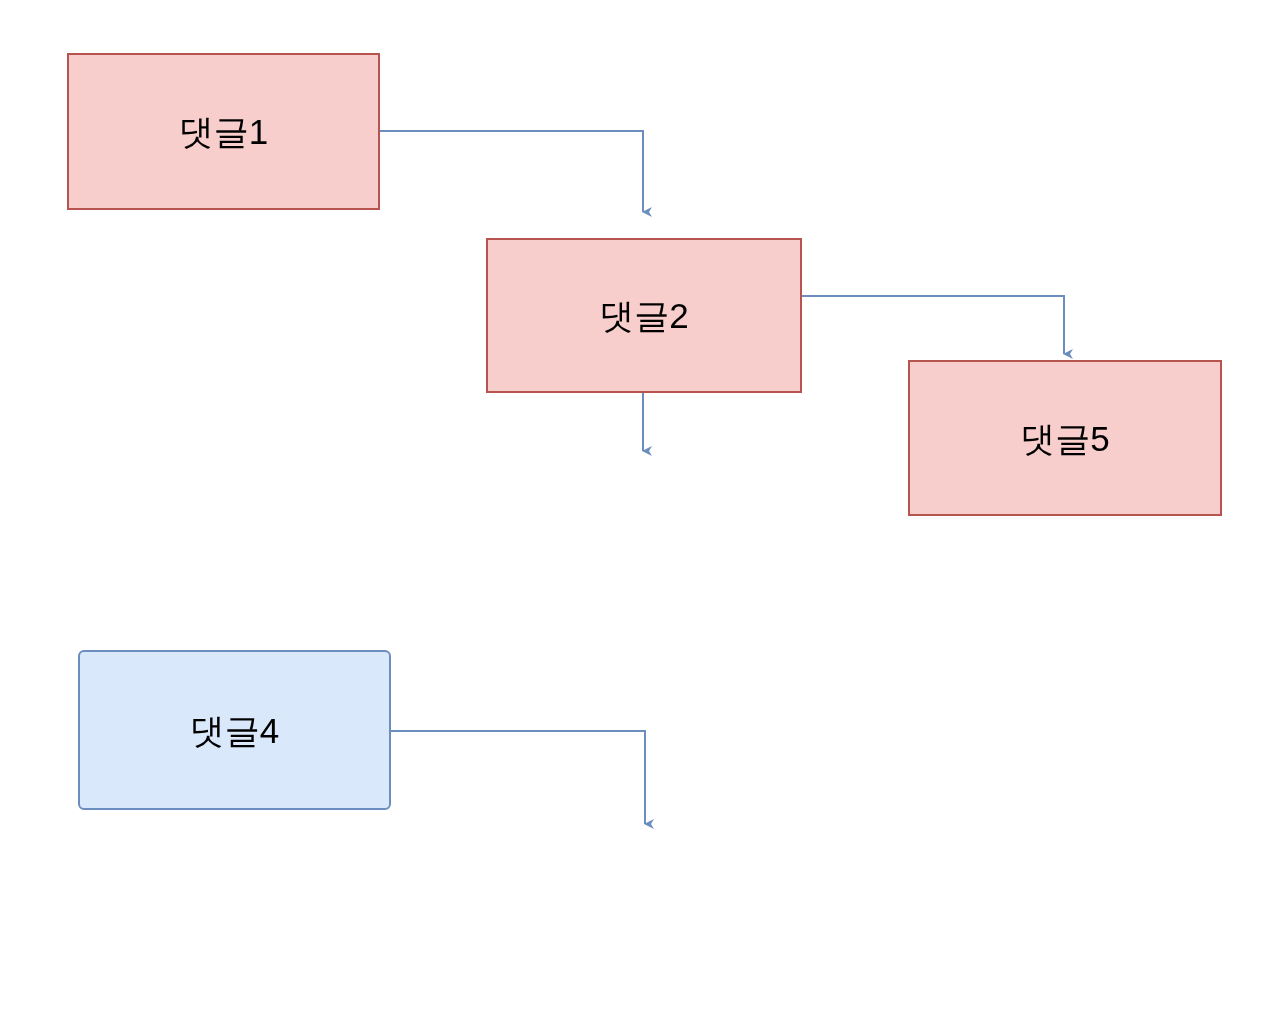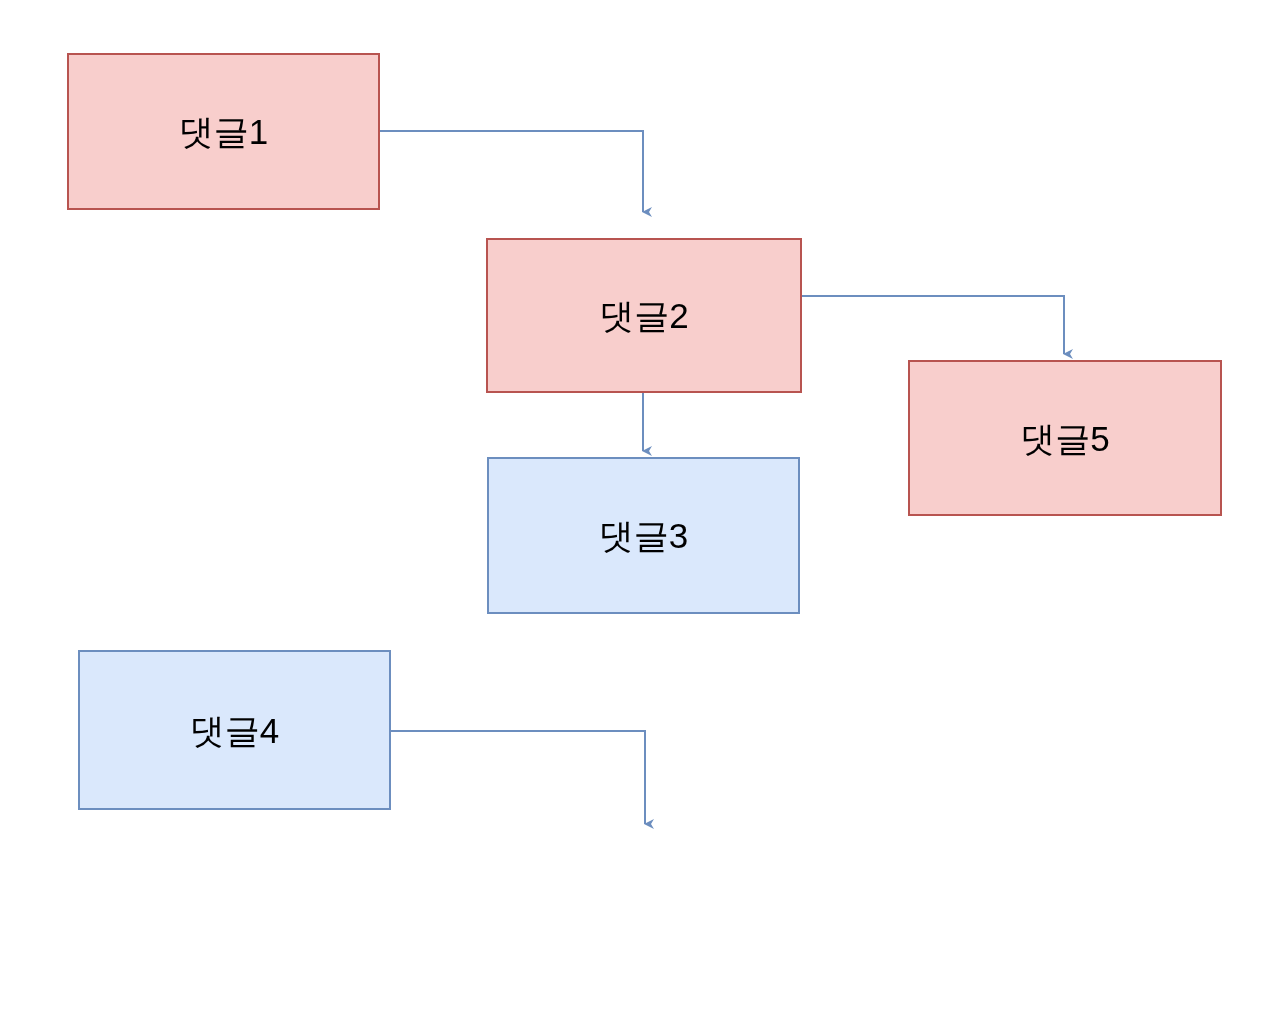--- a/index.html
+++ b/index.html
@@ -75,25 +75,22 @@
   </svg>
 
   <div class="node pink" id="node1" style="left: 67px; top: 53px; width: 313px; height: 157px;">
     <span class="node-label">댓글1</span>
   </div>
 
   <div class="node pink" id="node2" style="left: 486px; top: 218px; width: 316px; height: 155px; margin-top: 20px;">
     <span class="node-label">댓글2</span>
   </div>
 
-  <div class="node blue" id="node3" style="left: 487px; top: 457px; width: 313px; height: 157px;">
-    <span class="node-label">댓글3</span>
-  </div>
 
-  <div class="node blue" id="node4" style="left: 78px; top: 650px; width: 313px; height: 160px;">
+  <div class="node blue" id="node4" style="left: 78px; top: 650px; width: 313px; height: 160px; border-radius: 6px;">
     <span class="node-label">댓글4</span>
   </div>
 
   <div class="node pink" id="node5" style="left: 908px; top: 360px; width: 314px; height: 156px;">
     <span class="node-label">댓글5</span>
   </div>
 
 
 </div>
 

